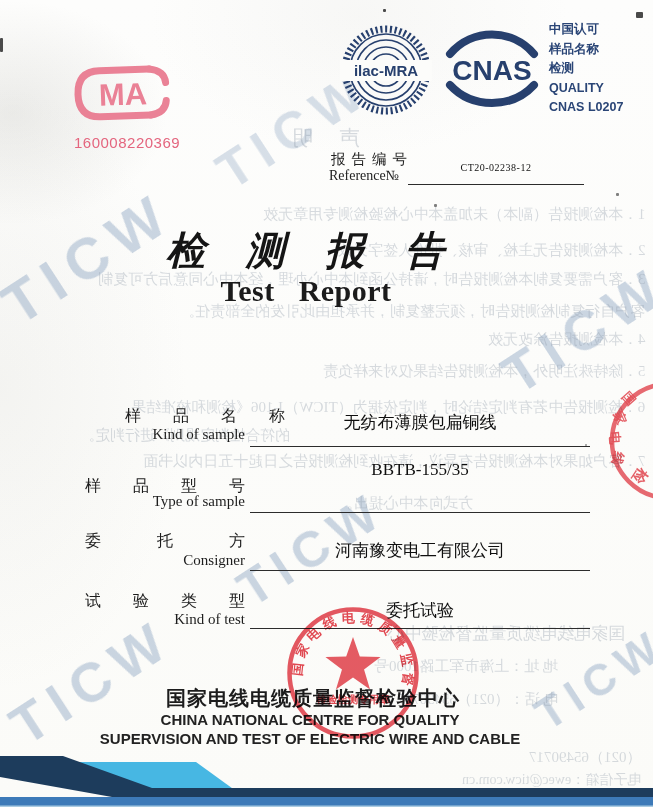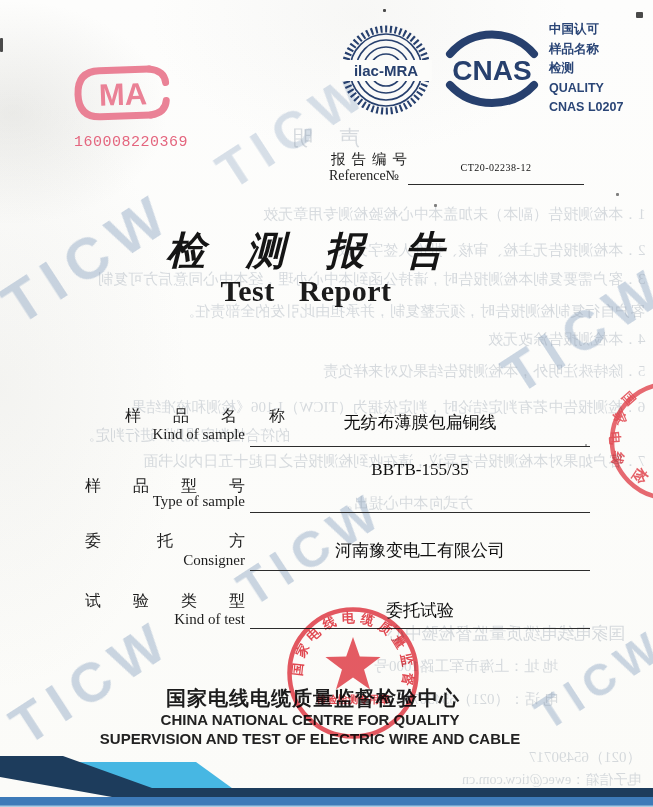--- a/index.html
+++ b/index.html
@@ -15,21 +15,21 @@
   .abs{position:absolute;}
   
   .wm{position:absolute;font-family:"Liberation Sans",sans-serif;font-weight:700;
       color:rgba(151,173,199,.5);letter-spacing:.18em;transform:rotate(-33deg);
       transform-origin:left center;white-space:nowrap;filter:blur(.4px);}
   
   .bleed{position:absolute;color:#8d99a7;opacity:.34;transform:scaleX(-1);
          white-space:nowrap;font-family:"Liberation Serif",serif;filter:blur(.55px);}
   .accred{position:absolute;left:549px;top:20px;font-family:"Liberation Sans",sans-serif;
           font-weight:700;font-size:12.5px;line-height:19.5px;color:#2a4576;}
-  .cma-num{position:absolute;left:74px;top:134px;font-family:Liberation Mono, monospace;
+  .cma-num{position:absolute;left:74px;top:134px;font-family:Liberation Sans, sans-serif;
            font-size:15px;letter-spacing:.5px;color:#e4657e;}
   
   .ref-cn{position:absolute;left:331px;top:150px;width:76px;font-size:14.5px;
           text-align:justify;text-align-last:justify;color:#222;}
   .ref-en{position:absolute;left:329px;top:168px;font-size:14px;color:#222;}
   .ref-line{position:absolute;left:408px;top:184px;width:176px;border-bottom:1.5px solid #2c2c2c;}
   .ref-val{position:absolute;left:408px;top:162px;width:176px;text-align:center;
            font-size:10px;letter-spacing:.5px;color:#111;}
   
   .title-cn{position:absolute;left:166px;top:224px;width:278px;font-size:39px;font-weight:900;

